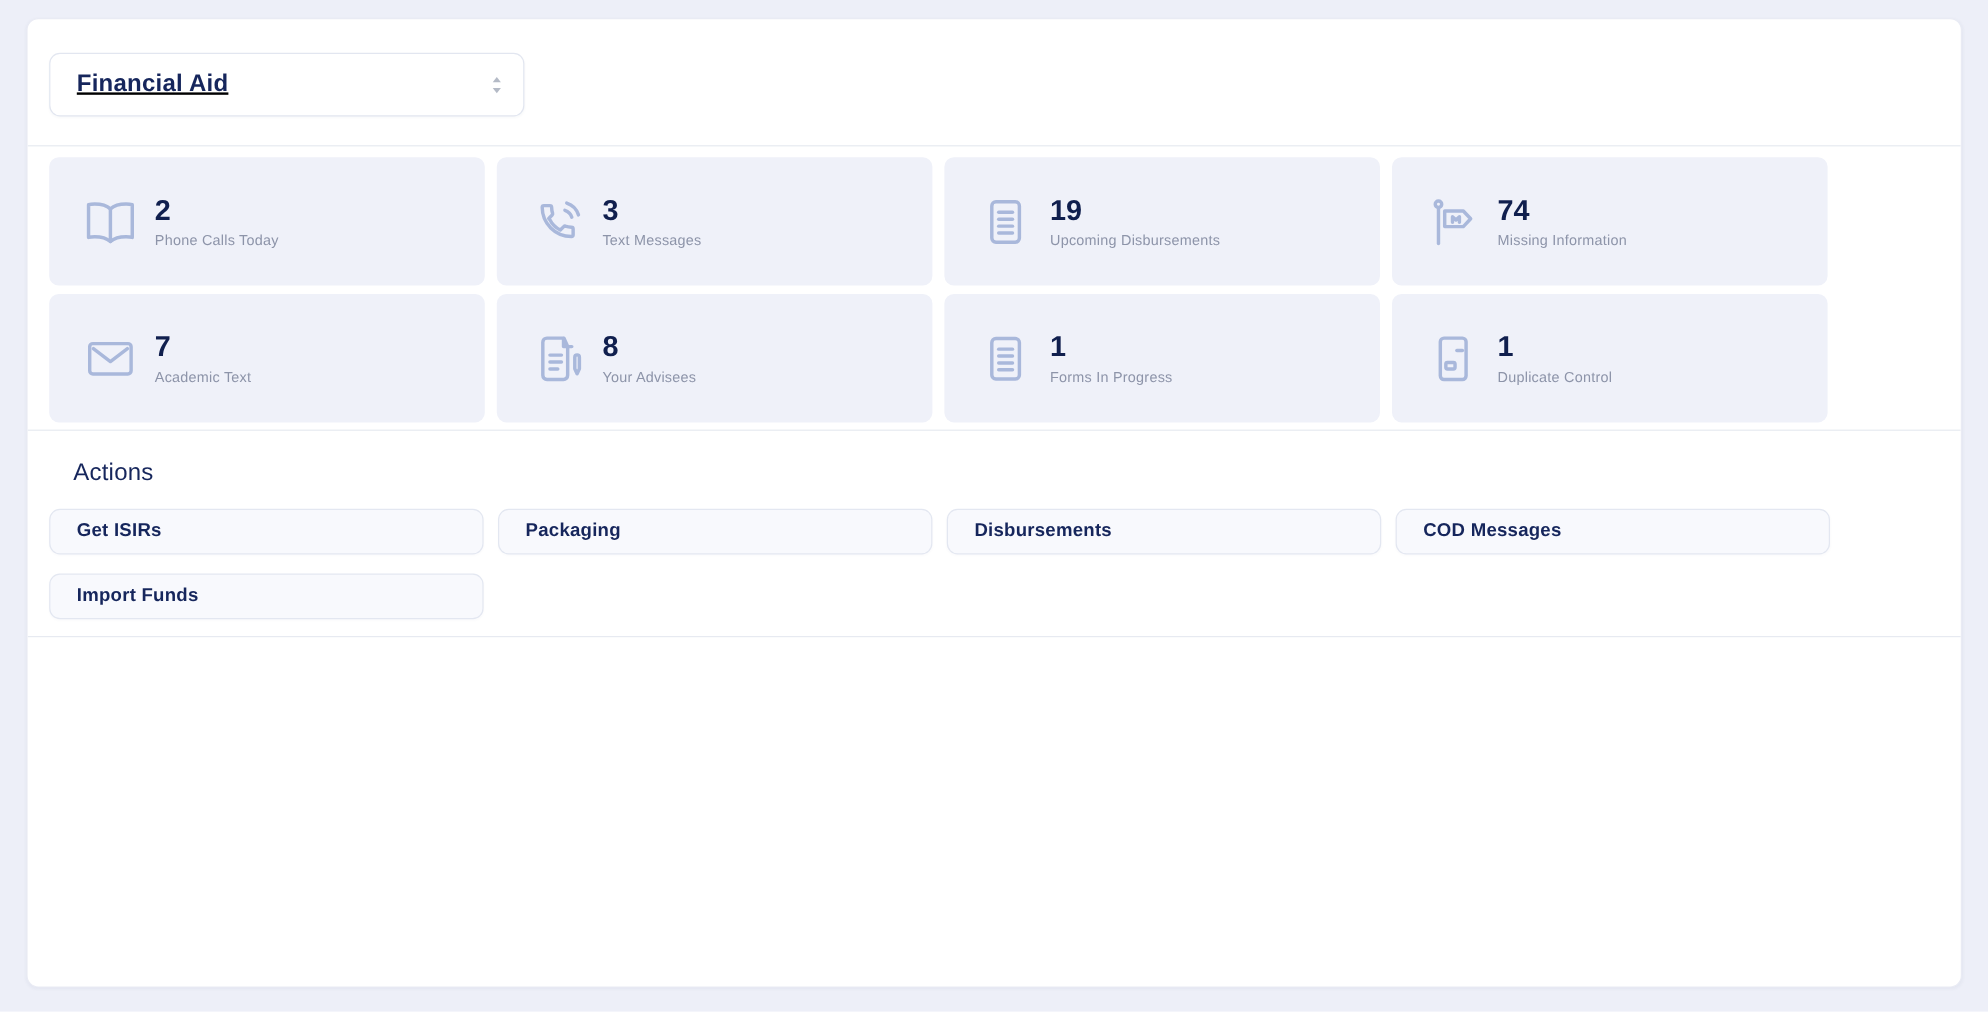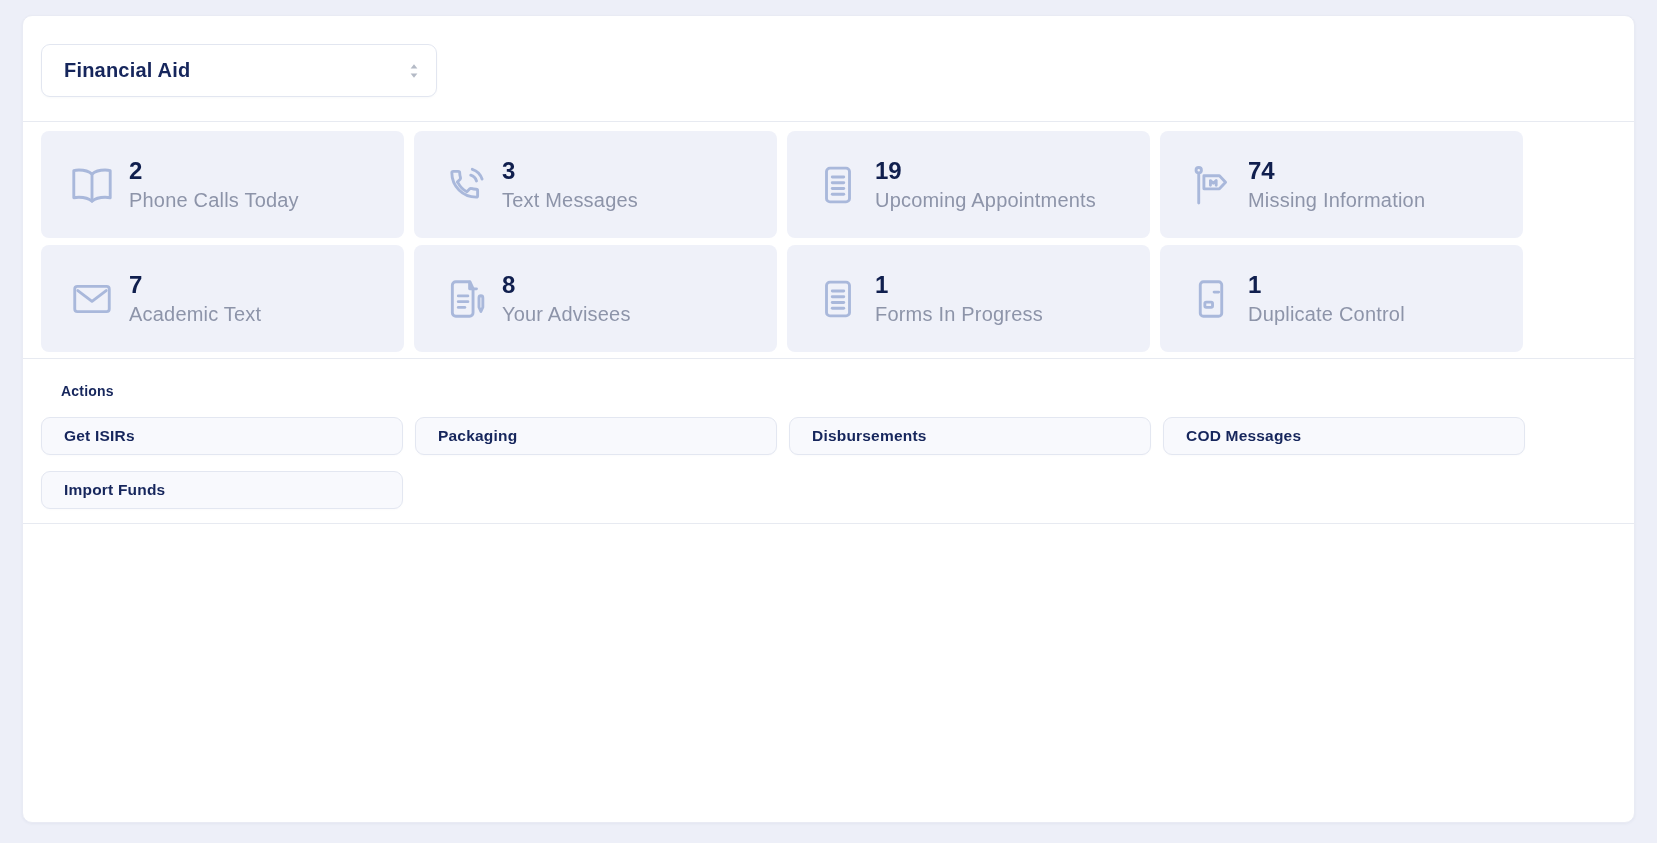--- a/index.html
+++ b/index.html
@@ -15,21 +15,21 @@
     width: 1613px; height: 808px;
     background: var(--card-bg, #ffffff);
     border: 1px solid #e9ebf4;
     border-radius: 10px;
     box-shadow: 0 1px 3px rgba(40,50,90,0.05);
     overflow: hidden;
   }
   .divider { height: 1px; background: var(--divider, #e7eaf1); width: 100%; }
 
   
-  .header-section { padding: 28px 18px 24px 18px; }
+  .header-section { padding: 28px 18px 24px 18px; text-decoration: underline; }
   .select {
     width: 396px; height: 53px;
     background: #ffffff;
     border: 1px solid #e2e6f0;
     border-radius: 9px;
     display: flex; align-items: center; justify-content: space-between;
     padding: 0 16px 0 22px;
     cursor: pointer;
     box-shadow: 0 1px 2px rgba(40,50,90,0.03);
   }
@@ -61,30 +61,30 @@
     display: flex; align-items: center; justify-content: center;
   }
   .stat-icon svg { width: 46px; height: 46px; }
   .stat-text { display: flex; flex-direction: column; margin-left: 14px; }
   .stat-value {
     font-size: 24px; font-weight: 700;
     color: var(--number, #101f4e);
     line-height: 1.15;
   }
   .stat-label {
-    font-size: 20px;
+    font-size: 12px;
     color: var(--label-gray, #8d94a9);
     margin-top: 4px;
     letter-spacing: 0.2px;
   }
 
   
   .section { padding: 24px 18px 14px 18px; }
   .section-title {
-    font-size: 14px; font-weight: 700;
+    font-size: 20px; font-weight: 400;
     color: var(--navy, #16265c);
     margin: 0 0 18px 20px;
     letter-spacing: 0.2px;
   }
   .button-grid {
     display: grid;
     grid-template-columns: repeat(4, 362px);
     gap: 16px 12px;
   }
   .action-button {
@@ -155,21 +155,21 @@
           <svg viewBox="0 0 24 24" fill="none" stroke="currentColor" stroke-width="1.5" stroke-linecap="round" stroke-linejoin="round">
             <rect x="6" y="3.2" width="12" height="17.6" rx="1.8"></rect>
             <path d="M9 7.8h6"></path>
             <path d="M9 10.8h6"></path>
             <path d="M9 13.8h6"></path>
             <path d="M9 16.8h6"></path>
           </svg>
         </span>
     <span class="stat-text">
       <span class="stat-value">19</span>
-      <span class="stat-label">Upcoming Appointments</span>
+      <span class="stat-label">Upcoming Disbursements</span>
     </span>
   </div>
 
   <div class="stat-card">
     <span class="stat-icon">
           <svg viewBox="0 0 24 24" fill="none" stroke="currentColor" stroke-width="1.5" stroke-linecap="round" stroke-linejoin="round">
             <circle cx="5.6" cy="4.3" r="1.4"></circle>
             <path d="M5.6 6.2v15.2"></path>
             <path d="M8.3 7.2h8.1l3.2 3.4-3.2 3.4H8.3z"></path>
             <path d="M11.7 12.1V9.7l1.5 1.4 1.5-1.4v2.4"></path>

